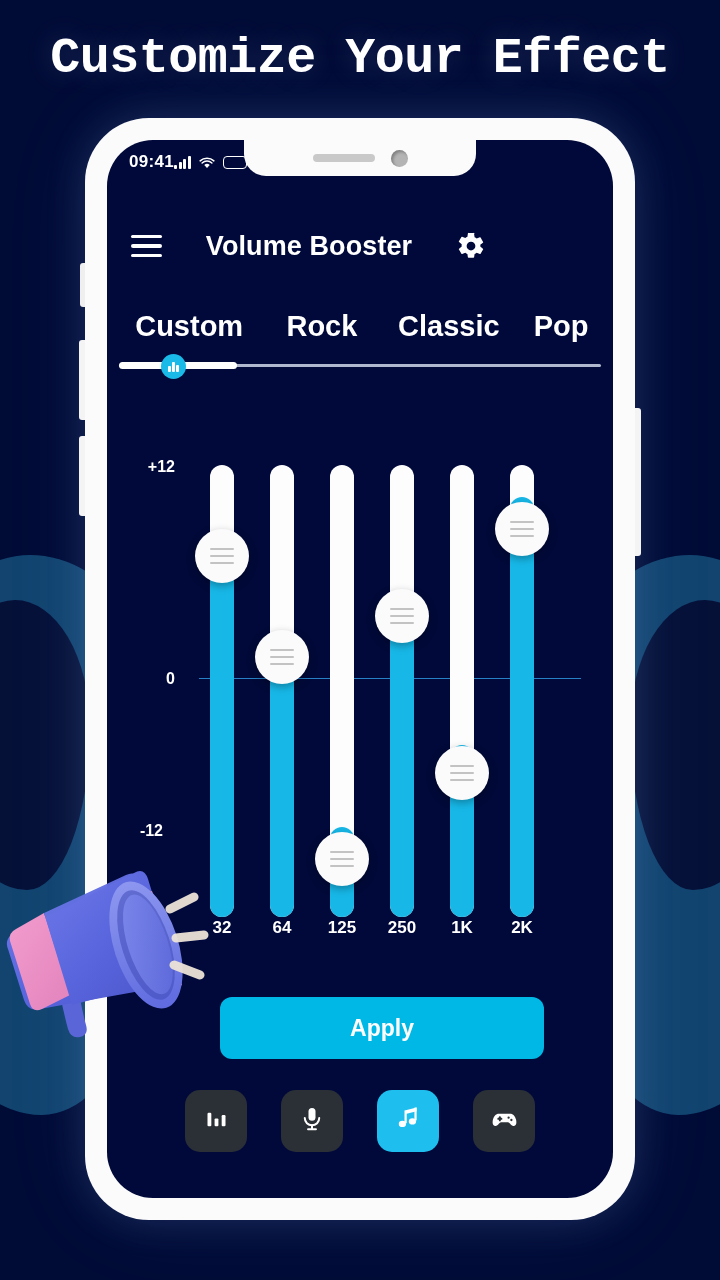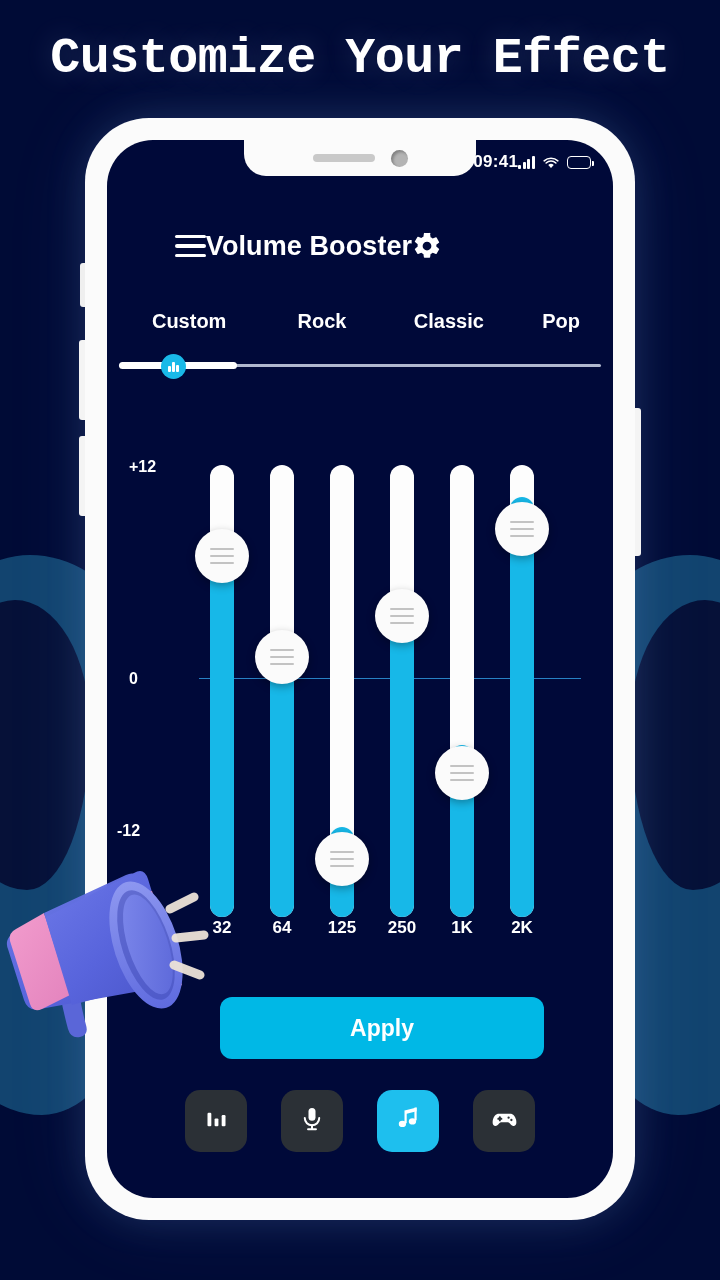--- a/index.html
+++ b/index.html
@@ -84,52 +84,52 @@
     display:flex; align-items:center; justify-content:center; gap:16px;
     z-index:20;
   }
   .notch-speaker { width:62px; height:8px; background:#c9c9c9; border-radius:5px; }
   .notch-cam { width:17px; height:17px; border-radius:50%; background:#b4b4b4;
                box-shadow:inset 2px 2px 3px rgba(0,0,0,.28); }
 
   
   .statusbar {
     position:absolute; top:0; left:0; width:506px; height:40px;
-    display:flex; align-items:center; justify-content:flex-end;
+    display:flex; align-items:center; justify-content:flex-start;
     padding:0 22px; color:#fff; z-index:15;
   }
   .status-time { font-size:17px; font-weight:700; letter-spacing:.3px; margin-top:4px; }
   .status-icons { display:flex; align-items:center; gap:8px; margin-top:4px; }
   .ic-signal { display:flex; align-items:flex-end; gap:1.6px; height:13px; }
   .ic-signal i { display:block; width:3px; background:#fff; border-radius:1px; }
   .ic-signal i:nth-child(1){height:4px;}
   .ic-signal i:nth-child(2){height:7px;}
   .ic-signal i:nth-child(3){height:10px;}
   .ic-signal i:nth-child(4){height:13px;}
   .ic-wifi  { width:16px; height:13px; }
   .ic-batt  { width:24px; height:13px; border:1.8px solid #fff; border-radius:4px; position:relative; }
   .ic-batt::after { content:""; position:absolute; right:-4px; top:4px; width:2px; height:5px; background:#fff; border-radius:0 1px 1px 0; }
 
   
   .app-header {
     position:absolute; top:78px; left:0; width:403px; height:56px;
-    display:flex; align-items:center; justify-content:center;
+    display:flex; align-items:center; justify-content:space-between;
     padding:0 24px; z-index:10;
   }
   .hamburger { width:31px; display:flex; flex-direction:column; gap:6px; cursor:pointer; }
   .hamburger span { display:block; height:3.5px; background:#fff; border-radius:2px; }
   .app-title { color:#fff; font-size:27px; font-weight:700; letter-spacing:.1px; }
   .gear { width:30px; height:30px; }
 
   
   .tabs {
     position:absolute; top:170px; left:0; width:506px;
     display:flex; align-items:center; padding:0 8px; z-index:10;
   }
-  .tab { color:#ffffff; font-size:20px; font-weight:700; text-align:center; white-space:nowrap; }
+  .tab { color:#ffffff; font-size:29px; font-weight:700; text-align:center; white-space:nowrap; }
   .tab-custom  { width:152px; }
   .tab-rock    { width:120px; }
   .tab-classic { width:140px; }
   .tab-pop     { width:90px; }
 
   .tab-rail {
     position:absolute; top:218px; left:12px; width:482px; height:16px; z-index:10;
   }
   .rail-thin {
     position:absolute; left:0; top:6px; width:482px; height:2.5px;
@@ -151,21 +151,21 @@
   .rail-knob { gap:0; }
   .rail-knob .kb { display:flex; align-items:flex-end; height:11px; }
 
   
   .eq {
     position:absolute; top:300px; left:0; width:506px; height:520px; z-index:10;
   }
   .eq-scale { position:absolute; left:0; top:0; width:506px; height:470px; }
   .scale-label {
     position:absolute; color:#ffffff; font-size:16px; font-weight:700;
-    text-align:left; width:46px;
+    text-align:right; width:46px;
   }
   .zero-line {
     position:absolute; left:92px; width:382px; height:1.4px;
     background:#2b8fd4; opacity:.9;
   }
   .sliders {
     position:absolute; left:0; top:0; width:506px; height:470px;
   }
   .slider {
     position:absolute; top:25px; width:24px; height:452px;

